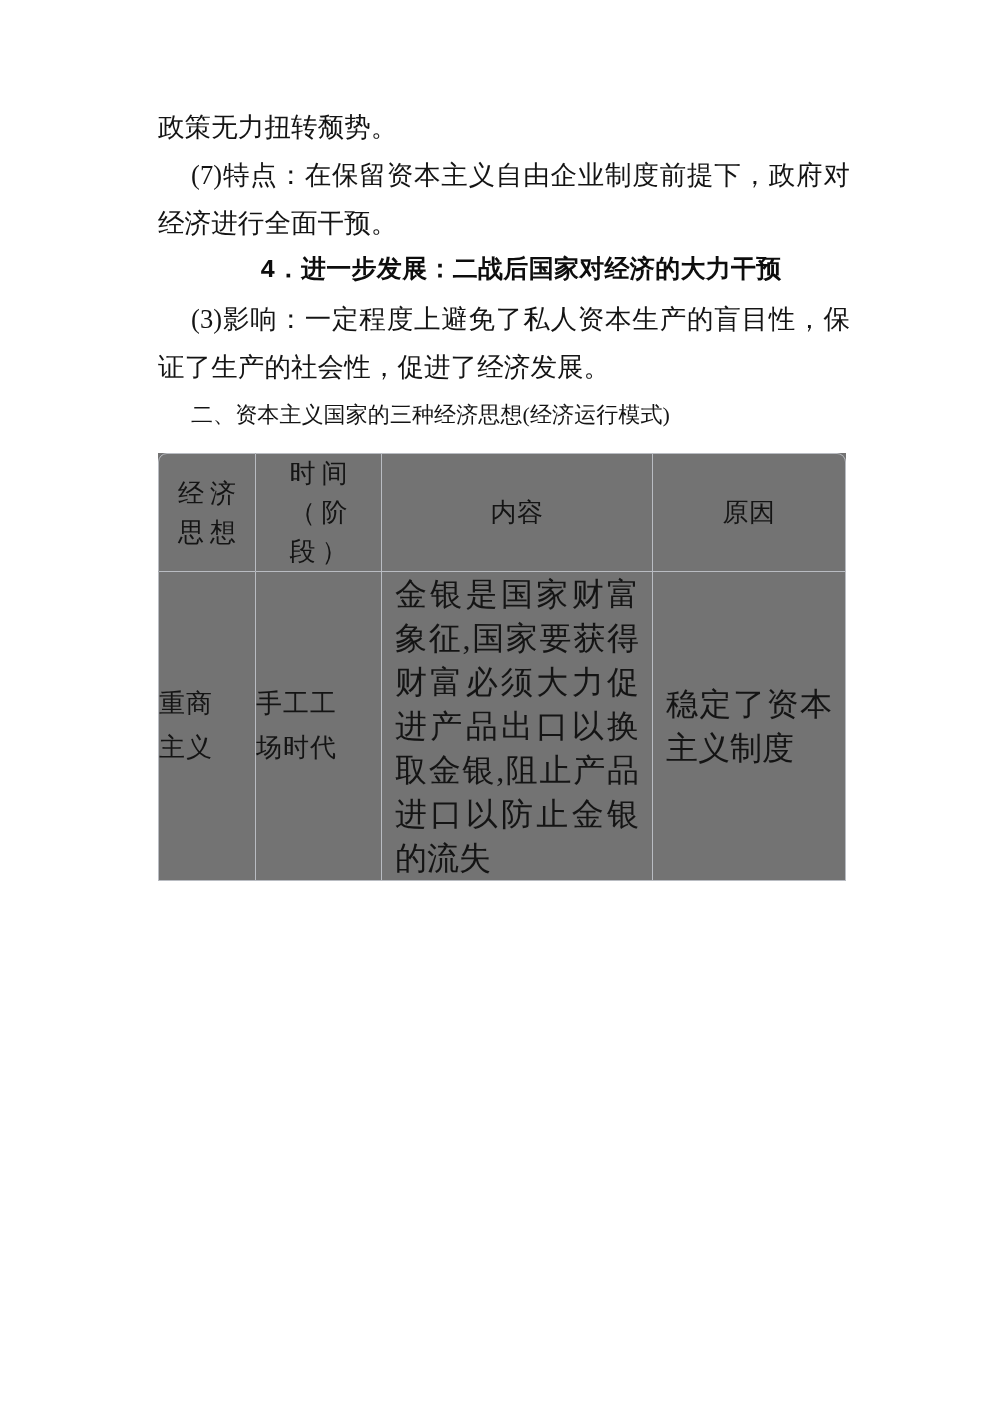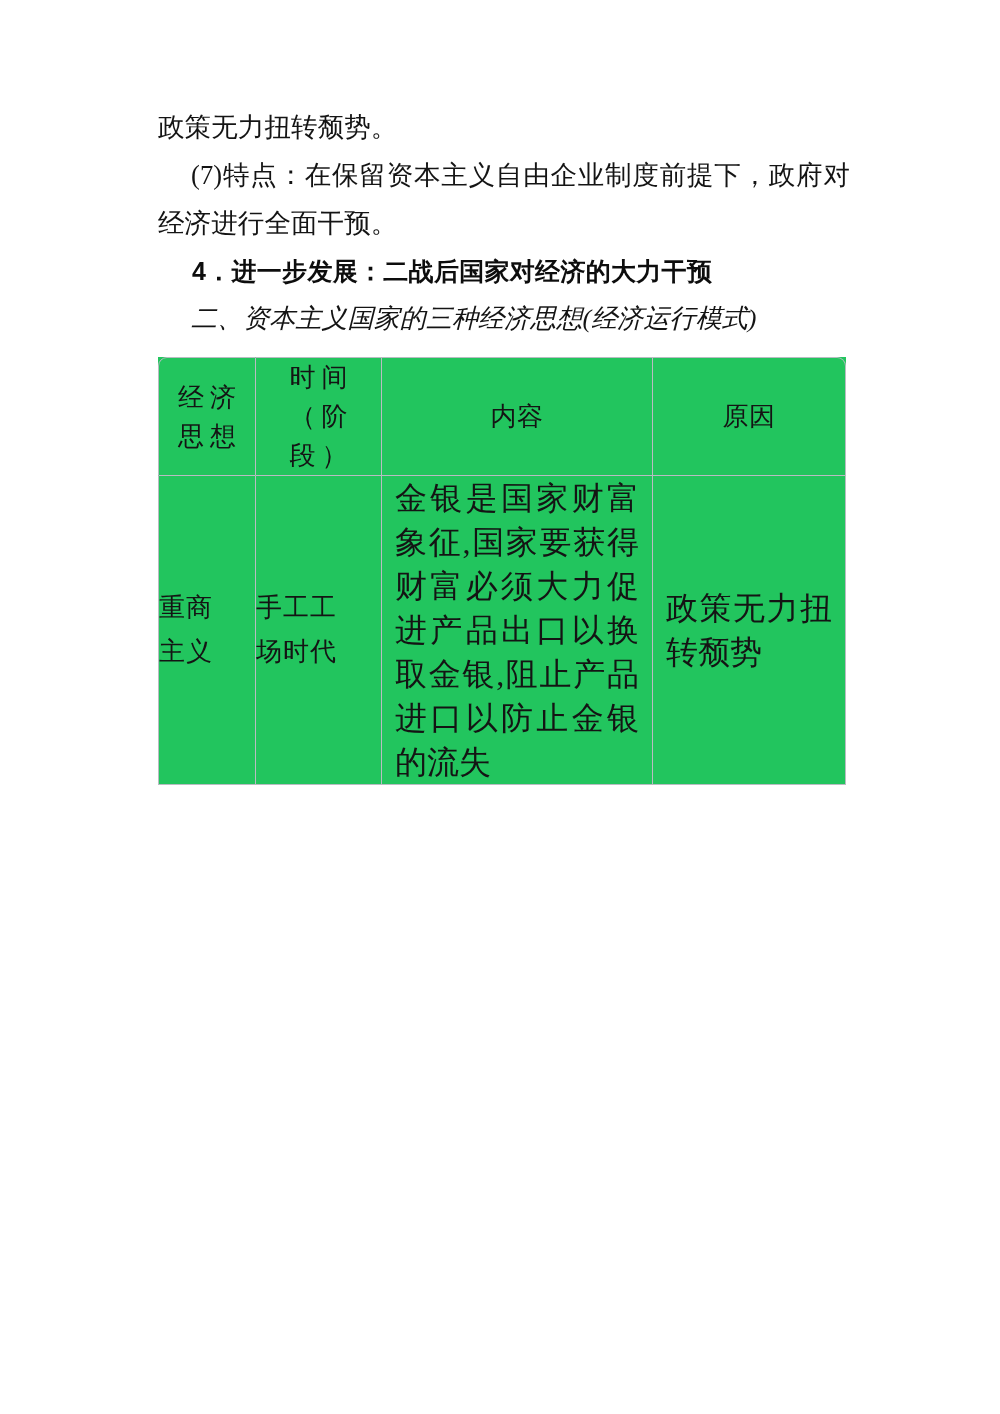--- a/index.html
+++ b/index.html
@@ -43,52 +43,52 @@
     margin: 0;
     letter-spacing: 0.1px;
     color: #141414;
   }
   .para.indent {
     text-indent: 33px;
   }
 
   
   .heading-bold {
-    font-family: Liberation Sans, sans-serif;
+    font-family: Liberation Mono, monospace;
     font-weight: bold;
     font-size: 25px;
     line-height: 48px;
     margin: 0;
     text-indent: 34px;
     letter-spacing: 0.3px;
     color: #0d0d0d;
+    text-align: center;
   }
 
   
   .heading-section {
-    font-size: 26px;
+    font-size: 22px;
     line-height: 48px;
     margin: 0;
     text-indent: 33px;
     letter-spacing: 0.1px;
     color: #141414;
-    font-style: italic;
   }
 
   
   .table-wrap {
     margin-top: 14px;
     width: 688px;
   }
   table.econ-table {
     border-collapse: separate;
     border-spacing: 0;
     width: 688px;
     table-layout: fixed;
-    background: #22c55e;
+    background: #737373;
   }
   table.econ-table td,
   table.econ-table th {
     border-right: 1.5px solid #b9bcc2;
     border-bottom: 1.5px solid #b9bcc2;
     padding: 0;
     vertical-align: middle;
     font-weight: normal;
     color: #141414;
   }
@@ -150,20 +150,21 @@
     <p class="para">政策无力扭转颓势。</p>
 
 
     <p class="para indent">(7)特点：在保留资本主义自由企业制度前提下，政府对经济进行全面干预。</p>
 
 
     <p class="heading-bold">4．进一步发展：二战后国家对经济的大力干预</p>
 
 
 
+    <p class="para indent">(3)影响：一定程度上避免了私人资本生产的盲目性，保证了生产的社会性，促进了经济发展。</p>
 
     <p class="heading-section">二、资本主义国家的三种经济思想(经济运行模式)</p>
 
     <div class="table-wrap">
       <table class="econ-table">
         <colgroup>
           <col class="col-a">
             <col class="col-b">
             <col class="col-c">
             <col class="col-d">
@@ -191,21 +192,21 @@
               <span class="l">主义</span>
             </td>
             <td class="td-cell td-center">
               <span class="l">手工工</span>
               <span class="l">场时代</span>
             </td>
             <td class="td-cell">
               <div class="cell-inner cell-just">金银是国家财富象征,国家要获得财富必须大力促进产品出口以换取金银,阻止产品进口以防止金银的流失</div>
             </td>
             <td class="td-cell">
-              <div class="cell-inner cell-just">政策无力扭转颓势</div>
+              <div class="cell-inner cell-just">稳定了资本主义制度</div>
             </td>
           </tr>
         </tbody>
       </table>
     </div>
 
   </div>
 </div>
 
 </body></html>

